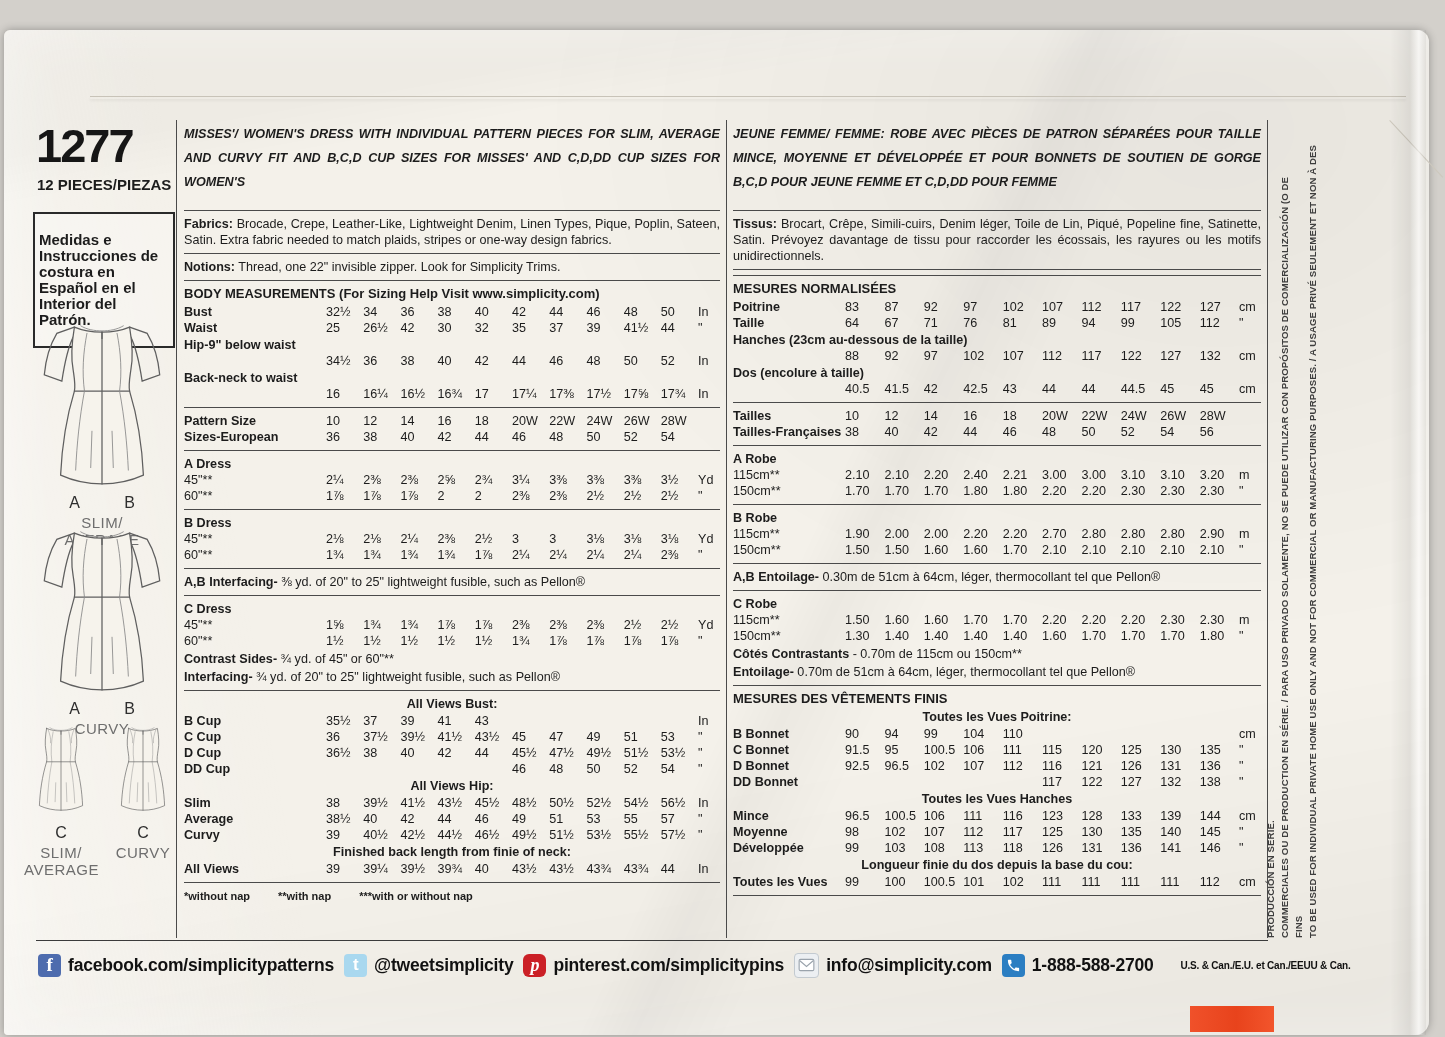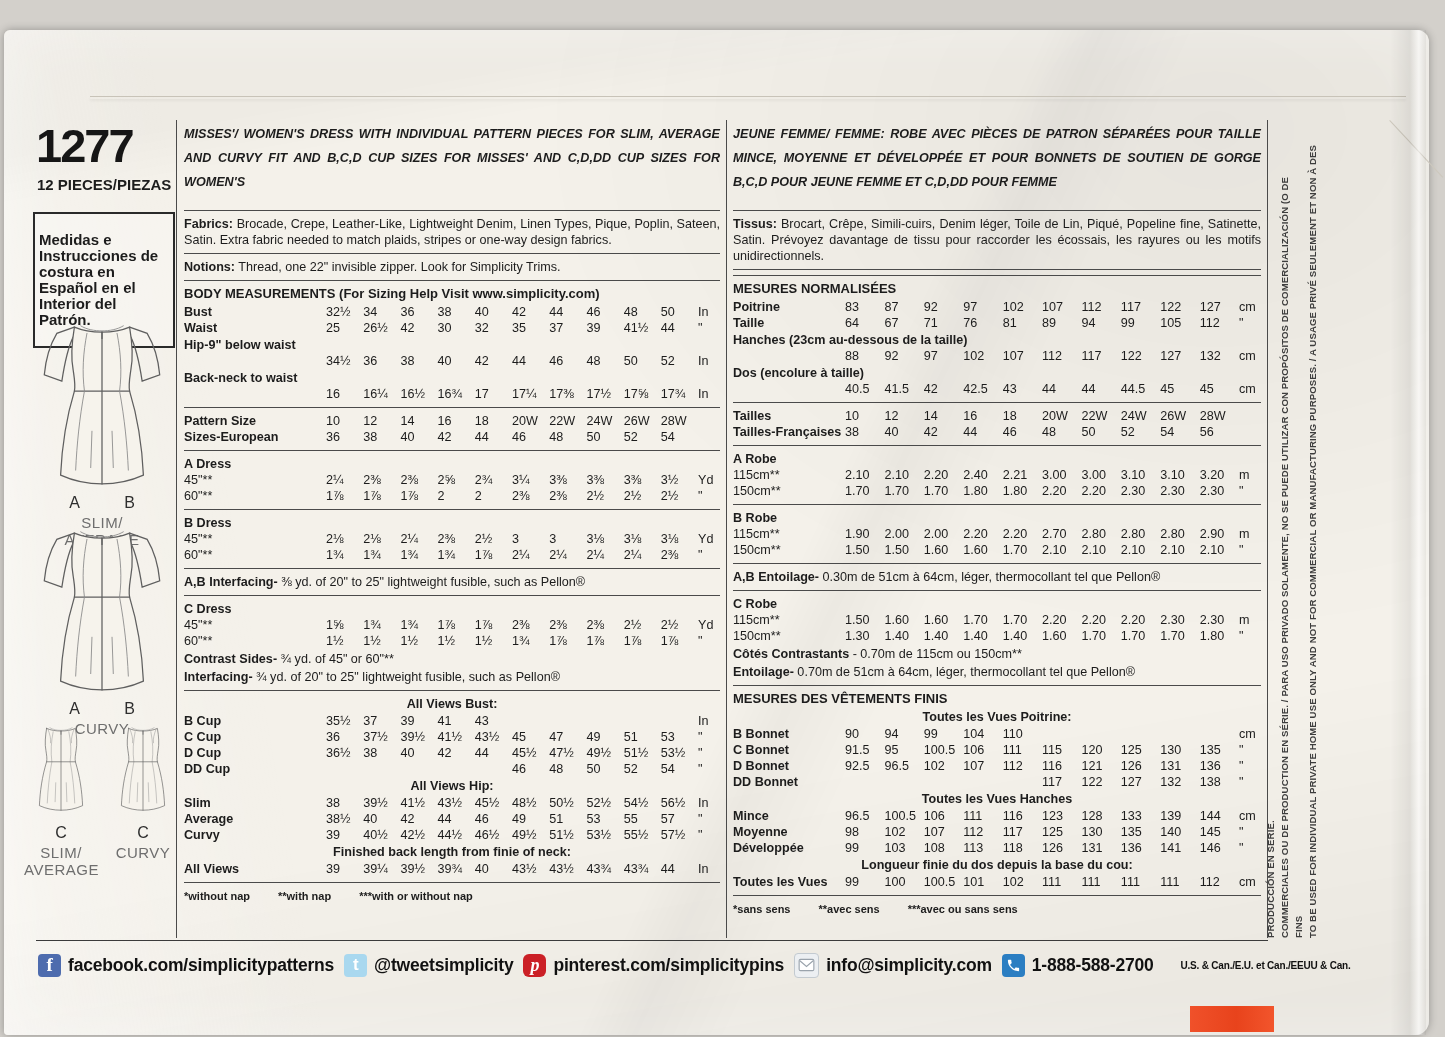--- a/index.html
+++ b/index.html
@@ -840,21 +840,20 @@
       <div class="t-val">101</div>
       <div class="t-val">102</div>
       <div class="t-val">111</div>
       <div class="t-val">111</div>
       <div class="t-val">111</div>
       <div class="t-val">111</div>
       <div class="t-val">112</div>
       <div class="t-unit">cm</div>
     </div>
     <div class="t-rule"></div>
-    <div class="t-foot"><span>*sans sens</span><span>**avec sens</span><span>***avec ou sans sens</span></div>
   </div>
 
 <div class="side-text">
   <span>TO BE USED FOR INDIVIDUAL PRIVATE HOME USE ONLY AND NOT FOR COMMERCIAL OR MANUFACTURING PURPOSES. / A USAGE PRIVÉ SEULEMENT ET NON À DES FINS</span>
   <span>COMMERCIALES OU DE PRODUCTION EN SÉRIE. / PARA USO PRIVADO SOLAMENTE, NO SE PUEDE UTILIZAR CON PROPÓSITOS DE COMERCIALIZACIÓN (O DE PRODUCCIÓN EN SERIE.</span>
 </div>
 
 <div class="footer-rule"></div>
 <div class="footer">
   <div class="f-item">

